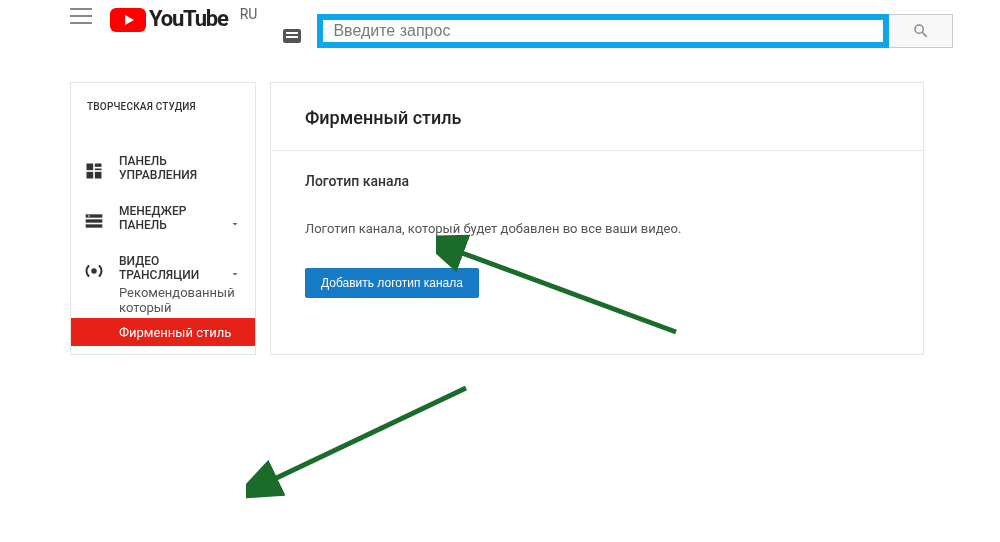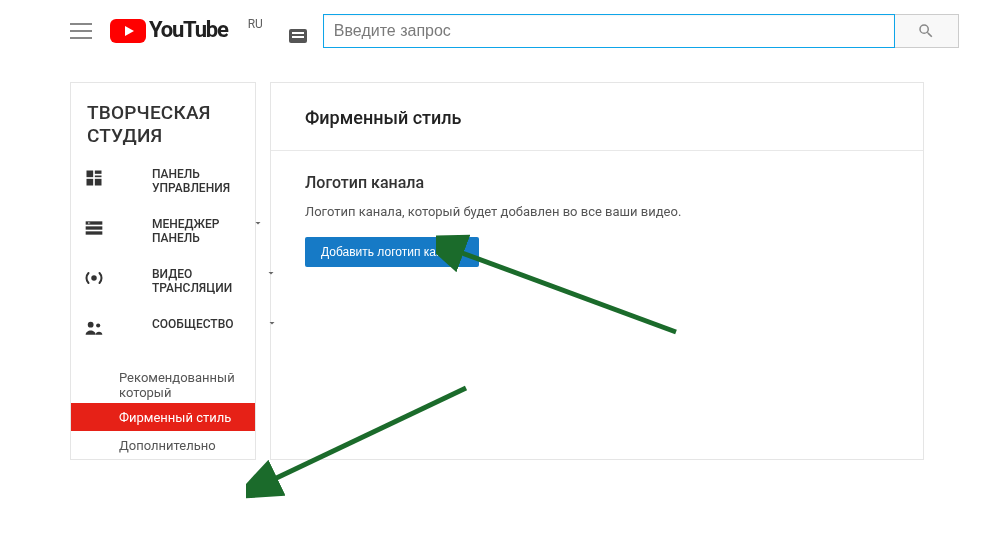--- a/index.html
+++ b/index.html
@@ -1,64 +1,64 @@
 <!DOCTYPE html>
 <html><head>
 <meta charset="utf-8">
 <style>
   * { box-sizing: border-box; margin: 0; padding: 0; }
   body { font-family: Roboto, Arial, sans-serif; background: #fff; width: 1000px; height: 542px; position: relative; overflow: hidden; }
 
   
-  .header { display: flex; align-items: center; padding: 8px 0 8px 70px; height: 62px; }
+  .header { display: flex; padding: 8px 0 8px 70px; height: 62px; }
   .hamburger { width: 22px; height: 16px; margin-right: 18px; position: relative; cursor: pointer; }
   .hamburger span { display:block; width:100%; height:2px; background:#888; margin-bottom:5px; }
   .hamburger span:last-child { margin-bottom:0; }
 
   .logo { display:flex; align-items:flex-start; margin-right: 60px; cursor:pointer; }
   .logo-play { width:36px; height:24px; background:#ff0000; border-radius:6px; display:flex; align-items:center; justify-content:center; }
   .logo-play::after { content:""; border-left:9px solid #fff; border-top:5px solid transparent; border-bottom:5px solid transparent; margin-left:2px; }
   .logo-text { font-weight:700; font-size:22px; letter-spacing:-1.2px; color:#212121; margin-left:3px; line-height:22px; }
-  .logo-ru { font-size:12px; color:#606060; margin-left:20px; margin-top:-2px; }
+  .logo-ru { font-size:14px; color:#606060; margin-left:12px; margin-top:-2px; }
 
   .search-wrap { display:flex; align-items:center; flex: 0 0 auto; }
-  .search-input { width:572px; height:34px; border:1px solid #0ea5e9; padding:4px 36px 4px 10px; font-size:16px; color:#333; outline:none; box-shadow: inset 0 1px 2px rgba(0,0,0,.05); position:relative; }
+  .search-input { width:572px; height:34px; border:6px solid #0ea5e9; padding:4px 36px 4px 10px; font-size:16px; color:#333; outline:none; box-shadow: inset 0 1px 2px rgba(0,0,0,.05); position:relative; }
   .search-input::placeholder { color:#7a7a7a; }
   .kbd-badge { position:absolute; margin-left:-34px; margin-top:10px; width:18px; height:14px; background:#555; border-radius:2px; }
   .kbd-badge::before { content:""; position:absolute; top:3px; left:3px; right:3px; height:2px; background:#fff; }
   .kbd-badge::after { content:""; position:absolute; top:7px; left:3px; right:3px; height:2px; background:#fff; }
   .search-btn { width:64px; height:34px; border:1px solid #ccc; border-left:none; background:#f8f8f8; display:flex; align-items:center; justify-content:center; cursor:pointer; }
   .search-btn svg { width:18px; height:18px; fill:#888; }
 
   
   .content-row { display:flex; margin-top: 20px; }
 
   .sidebar { width:186px; margin-left:70px; border:1px solid #e5e5e5; background:#fff; padding-top:18px; position:relative; }
-  .sb-title { font-size:19px; font-weight:500; color:#333; padding:0 16px 20px 16px; letter-spacing:.2px; }
+  .sb-title { font-size:10px; font-weight:500; color:#333; padding:0 16px 20px 16px; letter-spacing:.2px; }
 
-  .sb-item { display:flex; align-items:flex-start; padding:0 12px; height:50px; font-size:12px; color:#333; cursor:pointer;gap:33px; }
+  .sb-item { display:flex; align-items:flex-end; padding:0 12px; height:50px; font-size:12px; color:#333; cursor:pointer; }
   .sb-item .icon { width:22px; height:22px; margin-right:14px; display:flex; align-items:center; justify-content:center; color:#333; flex-shrink:0; }
   .sb-item .label { flex:1; font-weight:500; }
   .sb-item .chev { width:14px; height:14px; }
   .sb-item .chev svg { width:12px; height:12px; fill:#666; }
 
   .sb-item.channel .icon { color:#c00; }
   .sb-item.channel .label { color:#c00; font-weight:500; }
 
   .sb-sub { padding-left:48px; padding-right:12px; font-size:13px; color:#555; height:28px; display:flex; align-items:center; cursor:pointer; }
   .sb-sub.twoline { height:36px; line-height:15px; }
   .sb-sub.active { background:#e62117; color:#fff; margin-left:0; padding-left:48px; }
 
   .main { margin-left:14px; width:654px; border:1px solid #e5e5e5; background:#fff; }
   .main-head { padding:24px 34px 22px 34px; }
   .main-head h1 { font-size:18px; font-weight:500; color:#222; }
   .main-divider { height:1px; background:#e8e8e8; }
   .main-body { padding:22px 34px 56px 34px; }
-  .main-body h2 { font-size:16px; font-weight:500; color:#333; margin-bottom:12px; }
-  .main-body p { font-size:13px; color:#555; margin-bottom:18px; }
+  .main-body h2 { font-size:14px; font-weight:500; color:#333; margin-bottom:32px; }
+  .main-body p { font-size:13px; color:#555; margin-bottom:32px; }
   .add-btn { background:#167ac6; color:#fff; border:none; padding:8px 16px; font-size:12px; cursor:pointer; border-radius:2px; }
 
   
   .arrow { position:absolute; pointer-events:none; }
 </style>
 </head>
 <body>
 
 <div class="header">
   <div class="hamburger">
@@ -121,39 +121,24 @@
             <path d="M6 6.5a8 8 0 000 11M18 6.5a8 8 0 010 11" stroke="#333" stroke-width="2.2" fill="none" stroke-linecap="round"></path>
             <circle cx="12" cy="12" r="3"></circle>
           </svg>
       </span>
       <span class="label">ВИДЕО ТРАНСЛЯЦИИ</span>
       <span class="chev"><svg viewBox="0 0 24 24">
             <path d="M7 10l5 5 5-5z"></path>
           </svg></span>
     </div>
 
-    <div class="sb-item">
-      <span class="icon">
-        <svg viewBox="0 0 24 24" width="20" height="20" fill="#333">
-            <circle cx="8" cy="8" r="3.5"></circle>
-            <circle cx="17" cy="9" r="2.5"></circle>
-            <path d="M2 20c0-3 3-5 6-5s6 2 6 5"></path>
-            <path d="M14 20c0-2 2-3.5 4-3.5s4 1.5 4 3.5"></path>
-          </svg>
-      </span>
-      <span class="label">СООБЩЕСТВО</span>
-      <span class="chev"><svg viewBox="0 0 24 24">
-            <path d="M7 10l5 5 5-5z"></path>
-          </svg></span>
-    </div>
 
 
     <div class="sb-sub twoline">Рекомендованный который</div>
     <div class="sb-sub active">Фирменный стиль</div>
-    <div class="sb-sub">Дополнительно</div>
   </div>
 
   <div class="main">
     <div class="main-head">
       <h1>Фирменный стиль</h1>
     </div>
     <div class="main-divider"></div>
     <div class="main-body">
       <h2>Логотип канала</h2>
       <p>Логотип канала, который будет добавлен во все ваши видео.</p>

